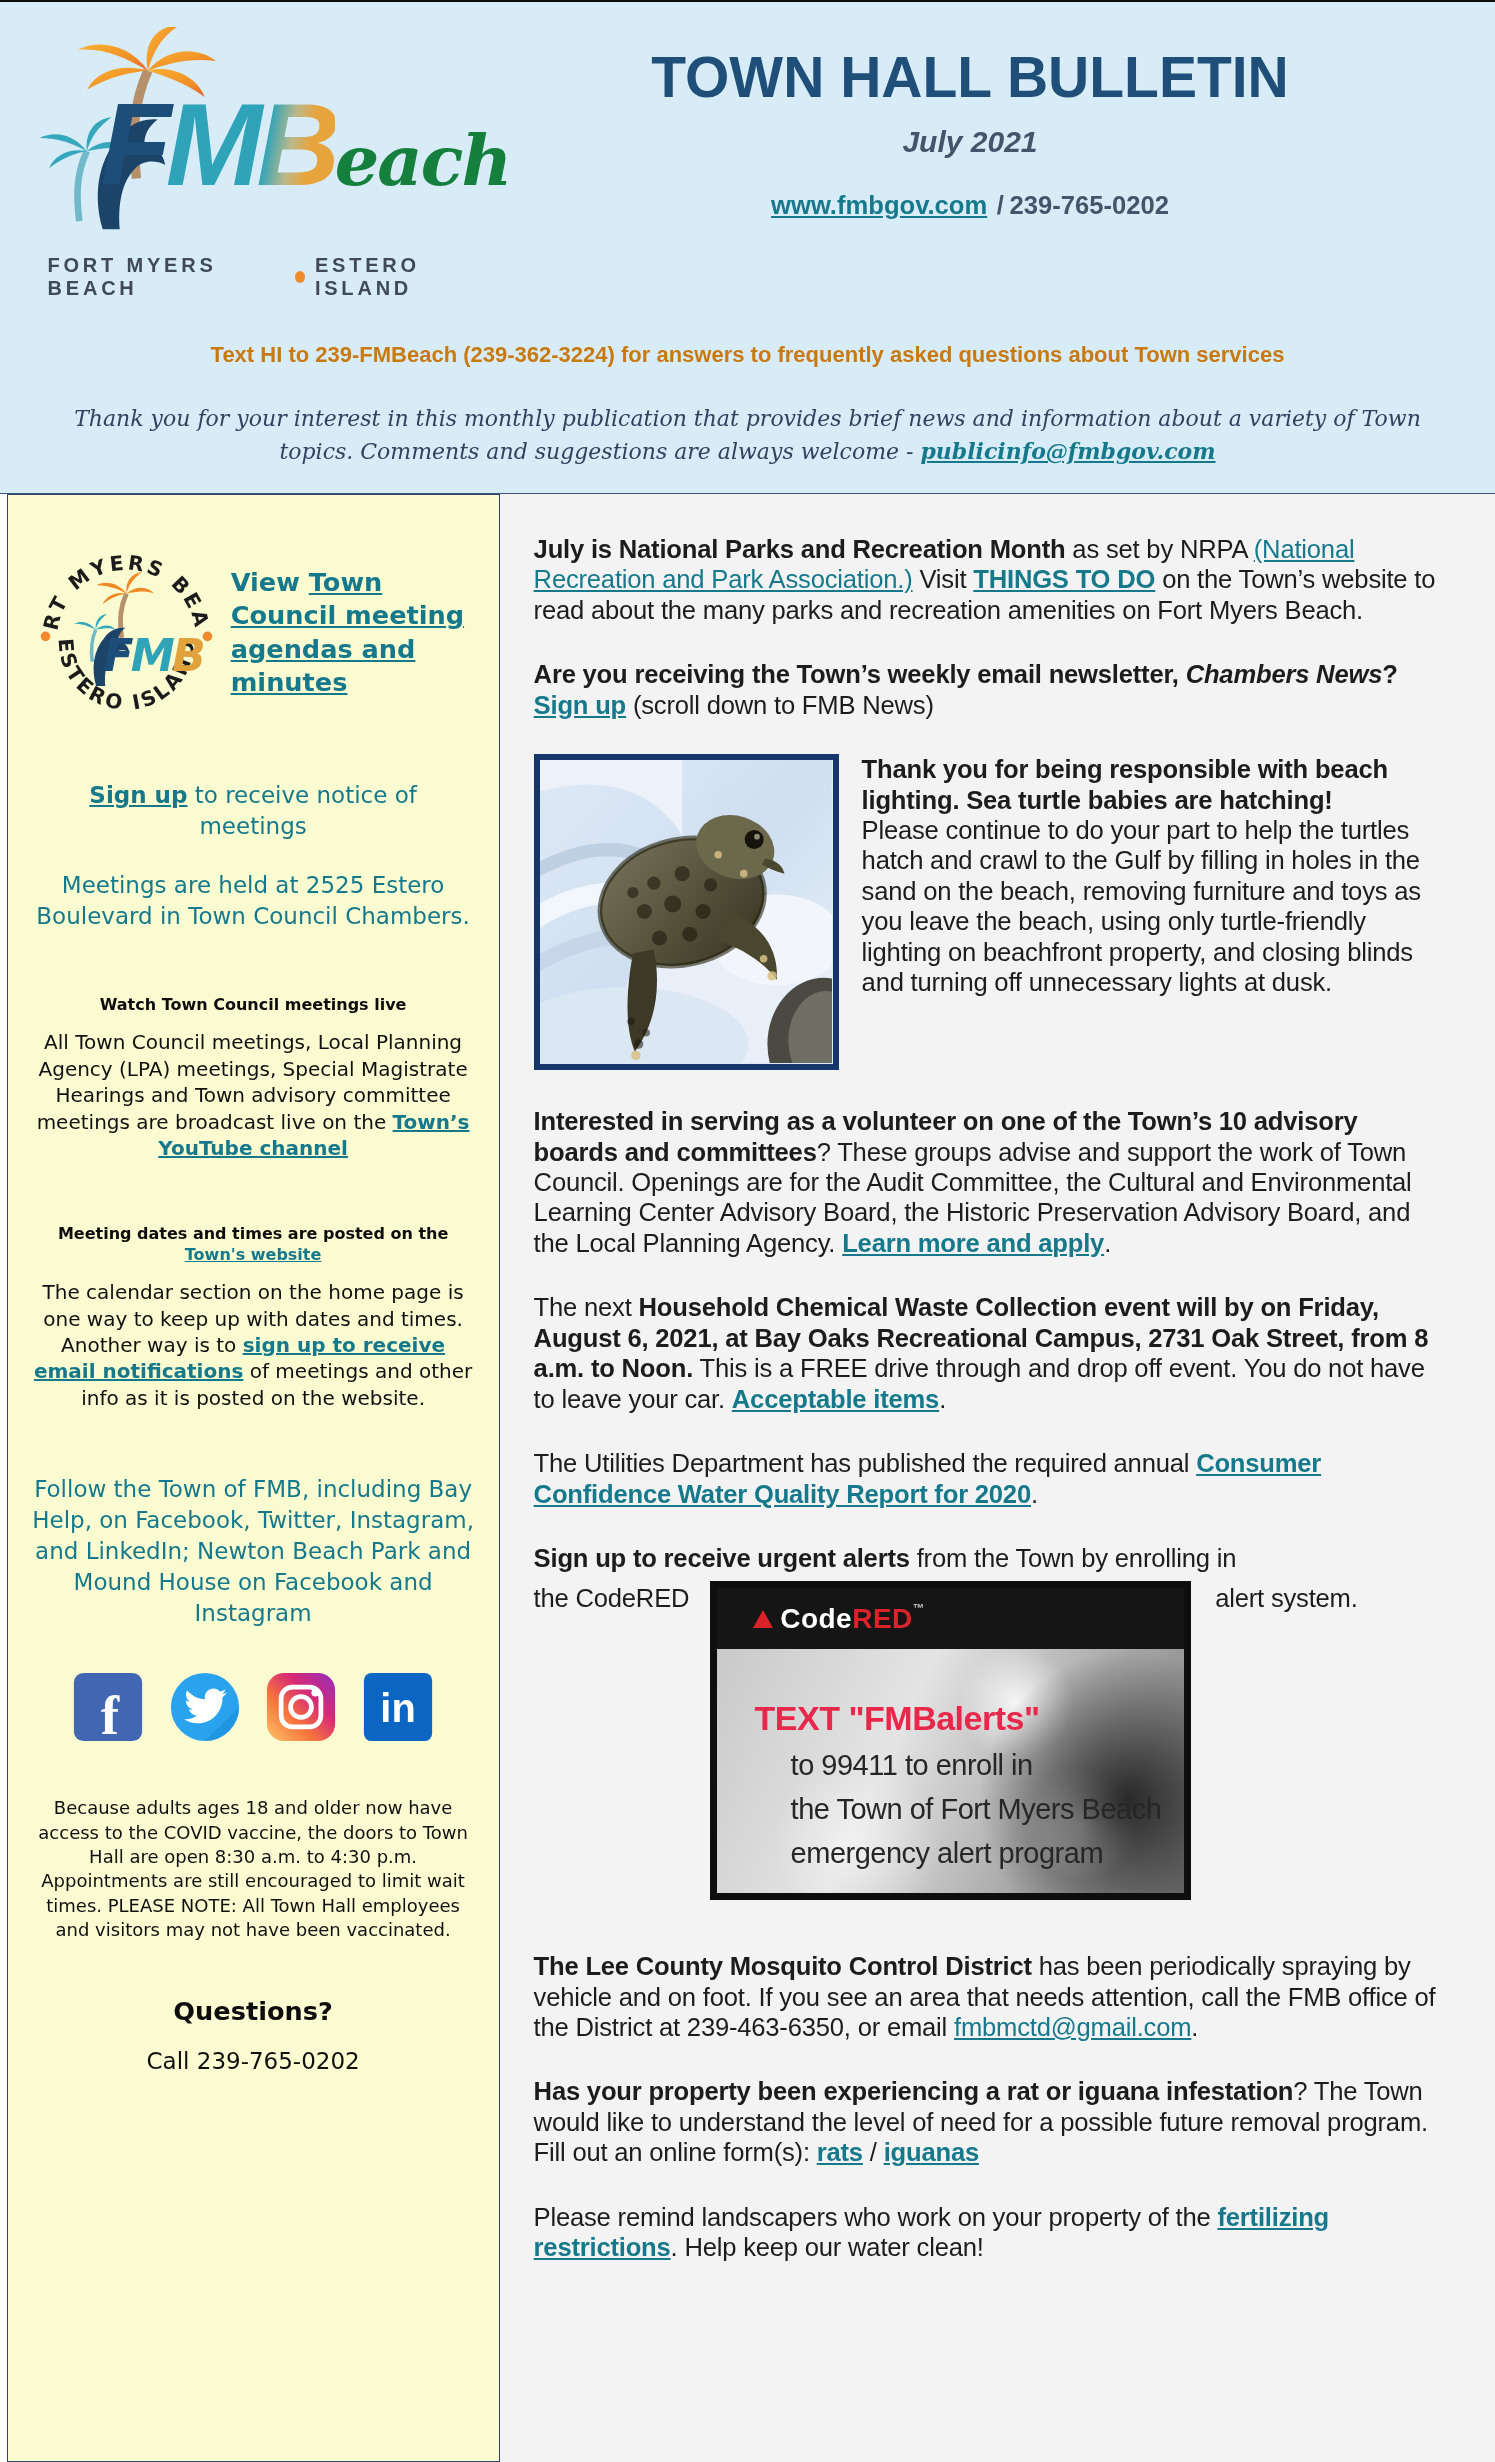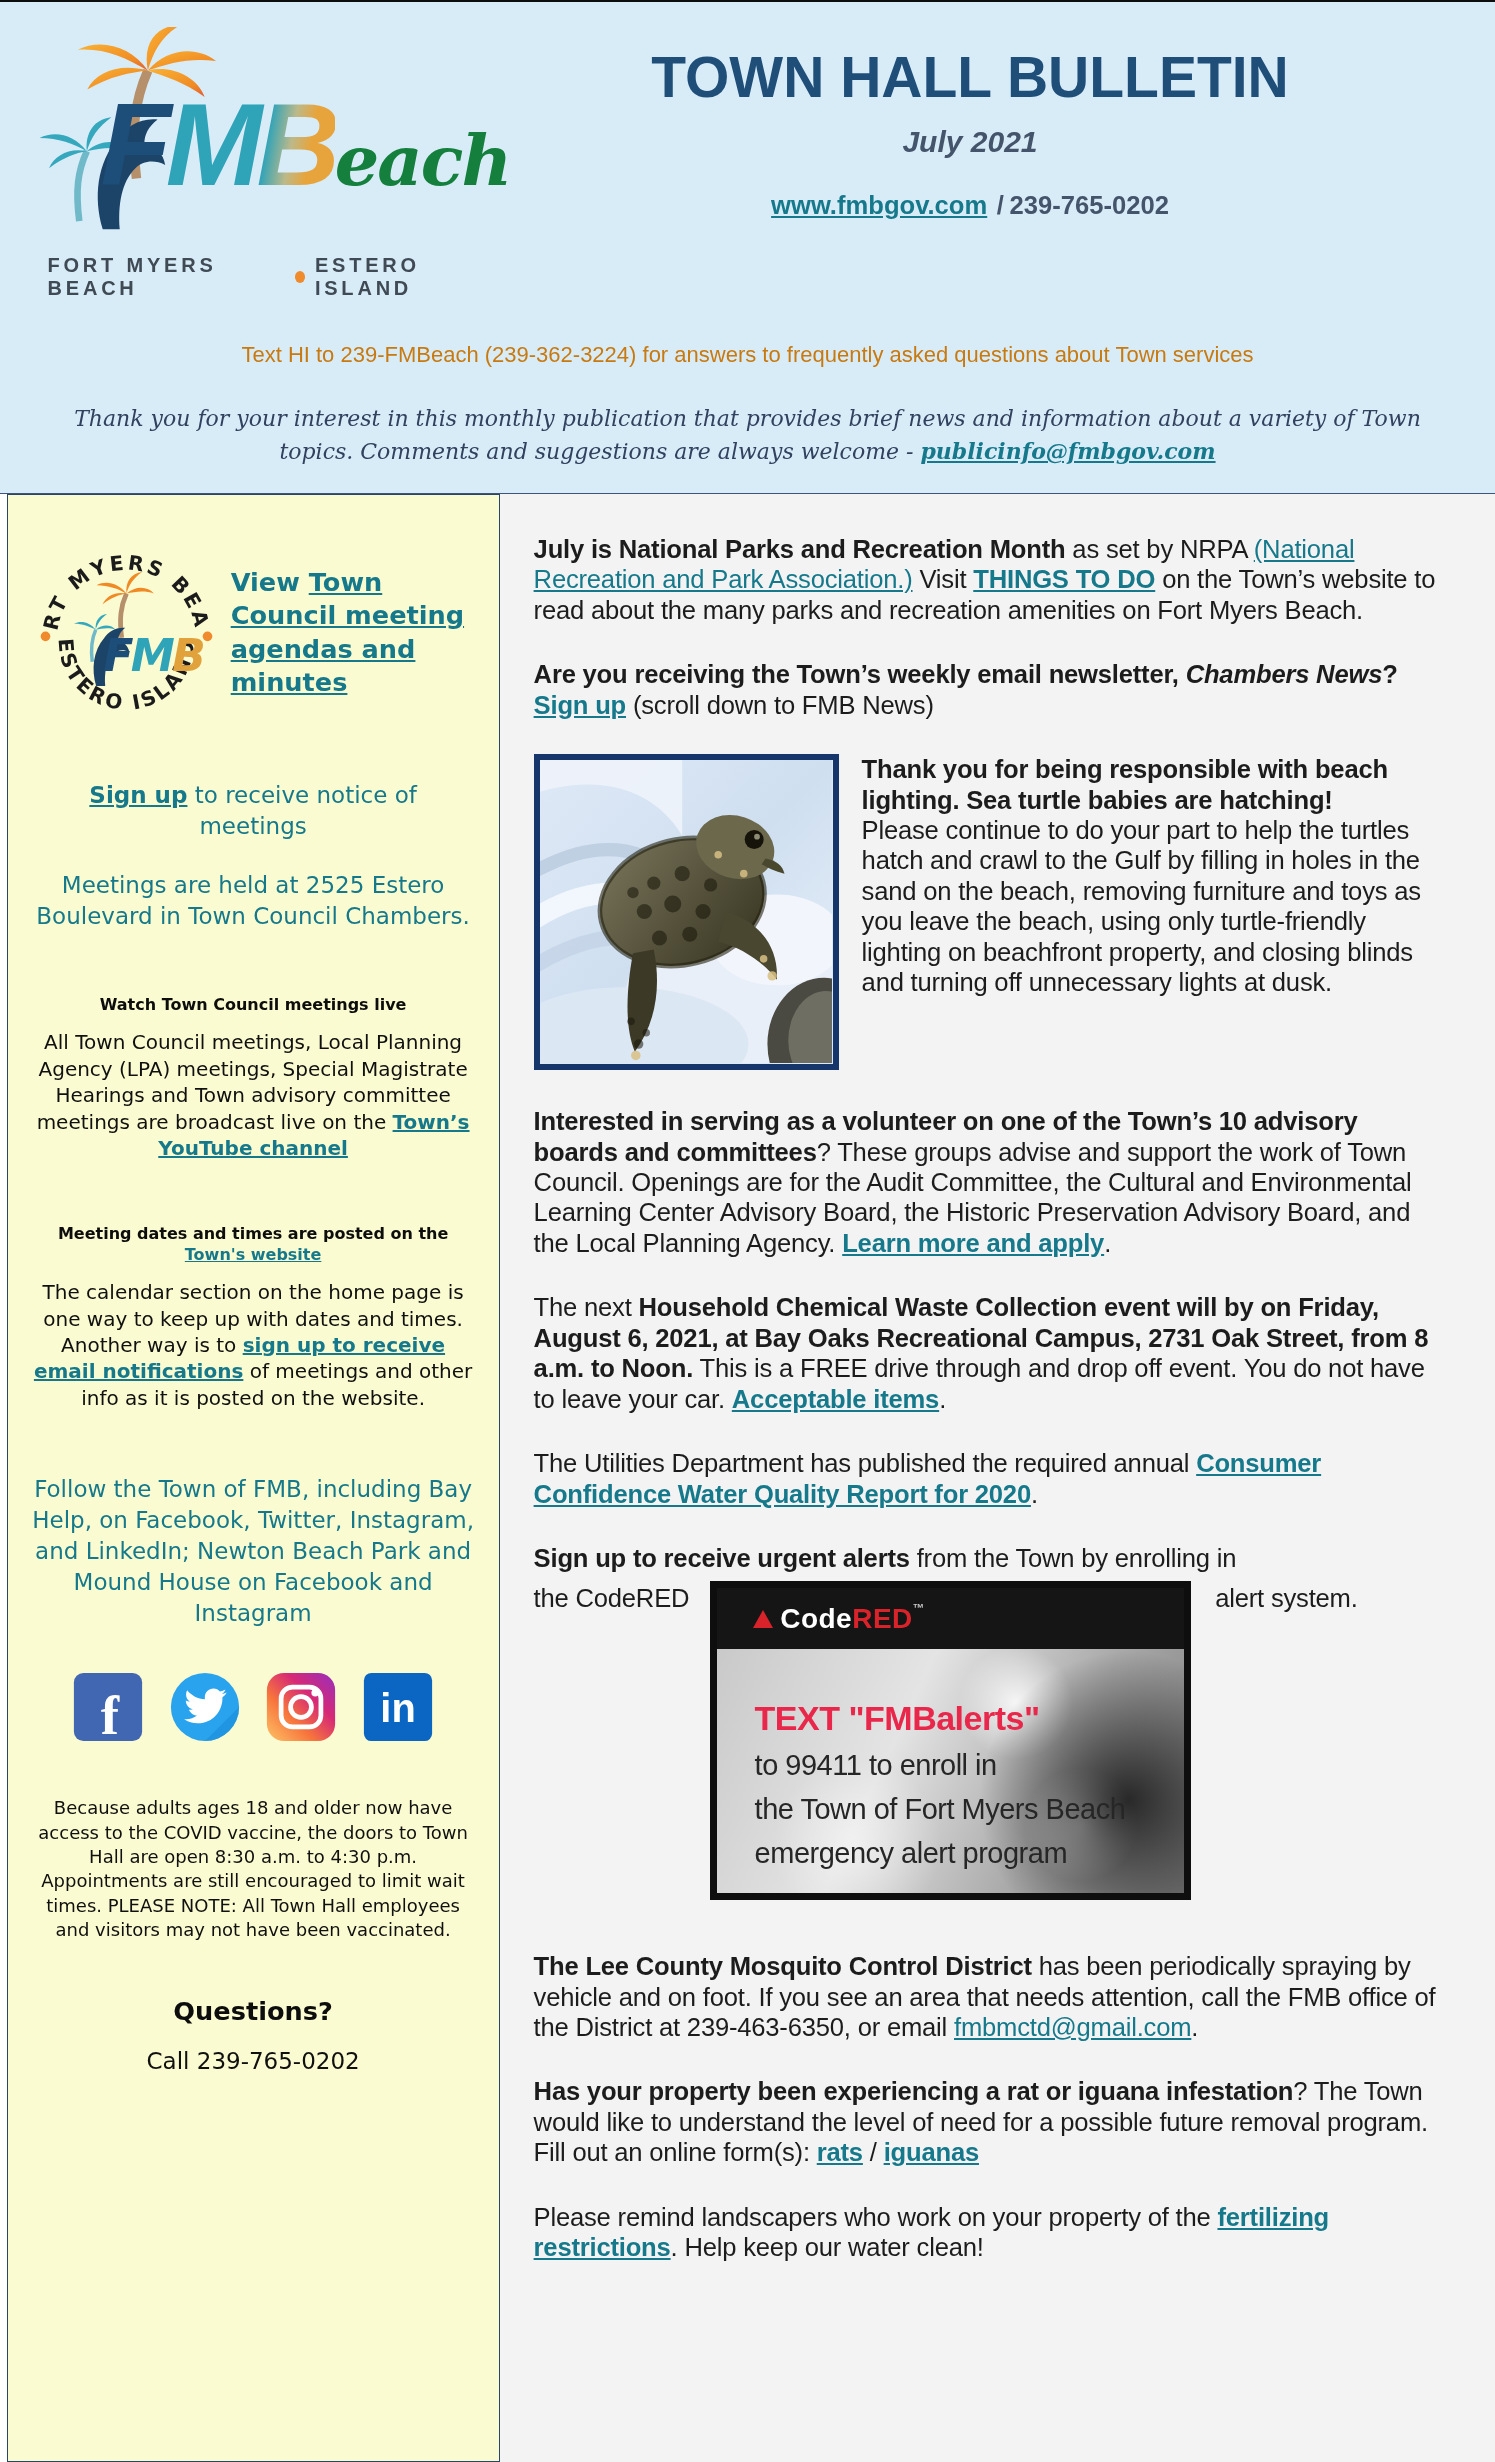--- a/index.html
+++ b/index.html
@@ -38,21 +38,21 @@
   .fmb-each{font-family:"DejaVu Serif", serif; font-style:italic; font-weight:bold; font-size:70px; color:#15803d; letter-spacing:-1.9px;}
   .brand-tagline{display:flex; align-items:center; gap:9.5px; margin:1.9px 0 0 21px;}
   .brand-tagline span{font-size:20px; letter-spacing:3.8px; color:#3f4a55; font-weight:bold;}
   .tag-dot{width:12.3px; height:12.3px; border-radius:50%; background:#ef8b2c; display:inline-block;}
   .header-right{flex:1; text-align:center; padding:24.6px 57px 0 0;}
   .title{font-size:57px; font-weight:bold; color:var(--navy); letter-spacing:0px;}
   .date{font-size:30px; font-weight:bold; font-style:italic; color:var(--slate); margin-top:15px;}
   .urlline{margin-top:32px; font-size:25.6px; font-weight:bold; color:var(--slate);}
   .urlline a{color:var(--teal); text-decoration:underline;}
   .urlline .sep{margin:0 5.7px 0 9.5px;}
-  .notice{text-align:center; font-size:22px; font-weight:normal; color:var(--orange); margin-top:42px;}
+  .notice{text-align:center; font-size:22px; font-weight:bold; color:var(--orange); margin-top:42px;}
   .intro{
     text-align:center; font-family:"DejaVu Serif", serif; font-style:italic;
     font-size:22px; color:#31415e; margin:34px auto 0 auto; width:1373px; line-height:1.5;
   }
   .intro .seg-l{font-family:"DejaVu Serif", serif;}
   
   .content{display:flex; flex:1; border-top:1.9px solid #3f547c; background:#ffffff; min-height:0;}
   .sidebar{
     flex:none; width:493px; margin-left:6.6px; background:var(--sidebar-bg);
     border:1.9px solid var(--sidebar-border); border-top-width:1.9px;
@@ -88,21 +88,21 @@
   .cr-body{
     height:244px; position:relative; padding:49px 0 0 38px;
     background:
       radial-gradient(circle at 88% 62%, rgba(25,25,25,0.88) 0%, rgba(25,25,25,0.0) 34%),
       radial-gradient(circle at 64% 22%, rgba(255,255,255,0.85) 0%, rgba(255,255,255,0) 16%),
       radial-gradient(circle at 78% 72%, rgba(255,255,255,0.75) 0%, rgba(255,255,255,0) 14%),
       radial-gradient(circle at 30% 80%, rgba(255,255,255,0.5) 0%, rgba(255,255,255,0) 22%),
       linear-gradient(115deg,#c9c9c9 0%,#e4e4e4 38%,#a8a8a8 70%,#7c7c7c 100%);
   }
   .cr-l1{font-size:34px; font-weight:bold; color:var(--pink); letter-spacing:-0.5px;}
-  .cr-l{font-size:29px; color:#262626; margin-top:9.5px; letter-spacing:-0.5px;}
+  .cr-l{font-size:29px; color:#262626; margin-top:9.5px; letter-spacing:-0.5px;margin-left:36px;}
   .arcText{font-size:21px; font-weight:bold; letter-spacing:3px; fill:#1b1b1b; font-family:"DejaVu Sans",sans-serif;}
 </style>
 </head>
 <body>
 
 <div class="page">
 
   <div class="header">
     <div class="header-top">
 

